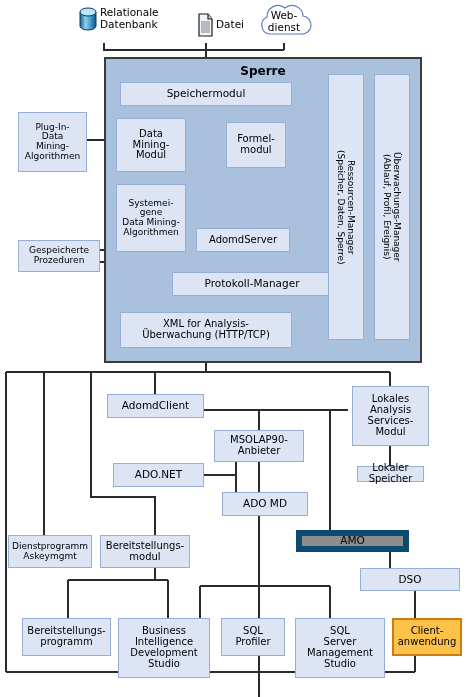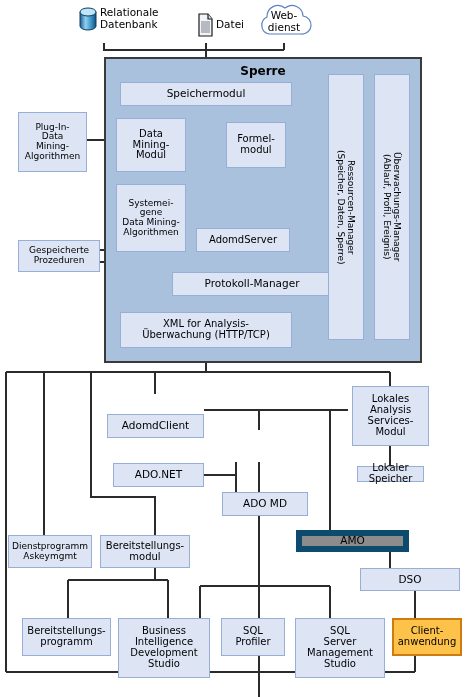--- a/index.html
+++ b/index.html
@@ -199,22 +199,24 @@
   </div>
 
   <div class="node tiny wrap" style="left:18px;top:112px;width:69px;height:60px;">Plug-In-
 Data
 Mining-
 Algorithmen</div>
 
   <div class="node tiny wrap" style="left:18px;top:240px;width:82px;height:32px;">Gespeicherte
 Prozeduren</div>
 
-  <div class="node plain" style="left:107px;top:394px;width:97px;height:24px;margin-top:20px;">AdomdClient</div>
-
+  <div class="node plain" style="left:107px;top:394px;width:97px;height:24px;">AdomdClient</div>
+
+  <div class="node small wrap" style="left:214px;top:430px;width:90px;height:32px;">MSOLAP90-
+Anbieter</div>
 
   <div class="node plain" style="left:222px;top:492px;width:86px;height:24px;">ADO MD</div>
 
   <div class="node plain" style="left:113px;top:463px;width:91px;height:24px;">ADO.NET</div>
 
   <div class="node small wrap" style="left:352px;top:386px;width:77px;height:60px;">Lokales
 Analysis
 Services-
 Modul</div>
 

